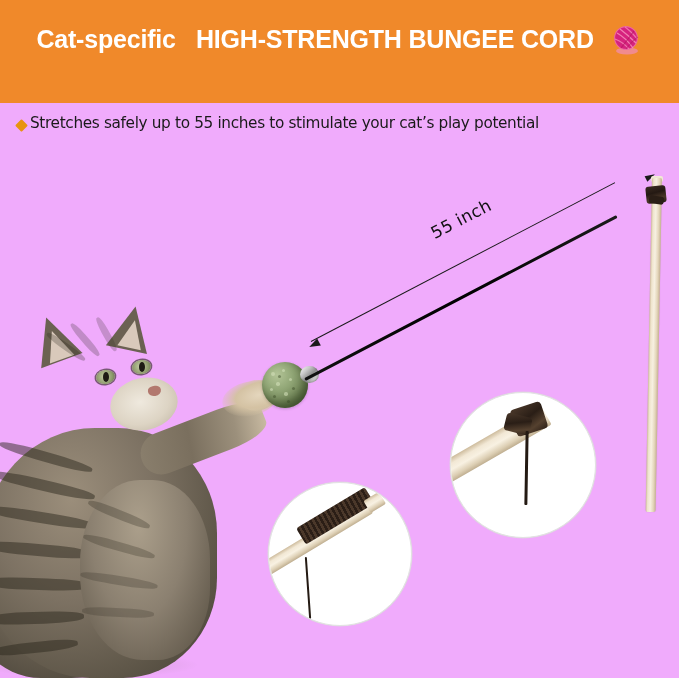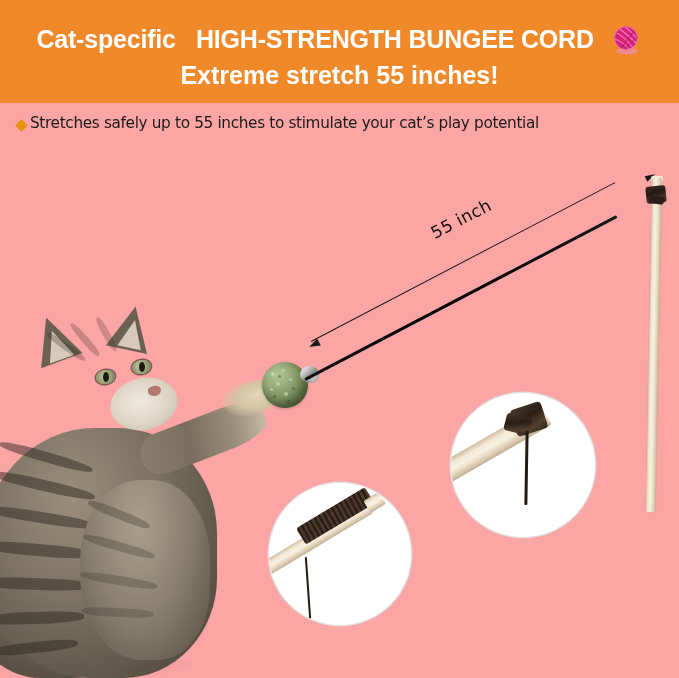--- a/index.html
+++ b/index.html
@@ -3,21 +3,21 @@
 <meta charset="utf-8">
 <style>
   html,body{margin:0;padding:0;}
   body{
     width:679px;height:678px;
     background:#ffffff;
     font-family:"Liberation Sans", sans-serif;
     overflow:hidden;
     position:relative;
   }
-  #stage{position:relative;width:679px;height:678px;overflow:hidden;background:#fca5a5;}
+  #stage{position:relative;width:679px;height:678px;overflow:hidden;background:#f0abfc;}
 
   
   .banner{
     position:absolute;left:0;top:0;width:679px;height:103px;
     background:#F0892A;
     overflow:hidden;
   }
   .banner-line1{
     position:absolute;left:0;top:22px;width:679px;
     text-align:center;
@@ -310,21 +310,20 @@
           <circle cx="17" cy="16" r="11.4" fill="none" stroke="#F06AA8" stroke-width="1.1" opacity="0.85"></circle>
           <path d="M8 11 Q17 16 24 26" stroke="#F588B8" stroke-width="1.3" fill="none" opacity="0.9"></path>
           <path d="M11 7 Q20 14 27 21" stroke="#F588B8" stroke-width="1.3" fill="none" opacity="0.9"></path>
           <path d="M6 17 Q14 20 20 27" stroke="#F588B8" stroke-width="1.2" fill="none" opacity="0.8"></path>
           <path d="M16 5 Q24 11 28 17" stroke="#F588B8" stroke-width="1.2" fill="none" opacity="0.8"></path>
           <path d="M25 9 Q20 16 12 26" stroke="#B3155F" stroke-width="1.2" fill="none" opacity="0.65"></path>
           <path d="M29 15 Q23 19 17 27" stroke="#B3155F" stroke-width="1.1" fill="none" opacity="0.55"></path>
         </svg>
       </span>
     </div>
-    <div class="banner-line2">Extreme stretch 55 inches!</div>
   </div>
 
   <div class="bullets">
     <div class="bullet-row">
       <span class="bullet-marker"></span>
       <span class="bullet-text">Stretches safely up to 55 inches to stimulate your cat’s play potential</span>
     </div>
   </div>
 
   <div class="scene">

